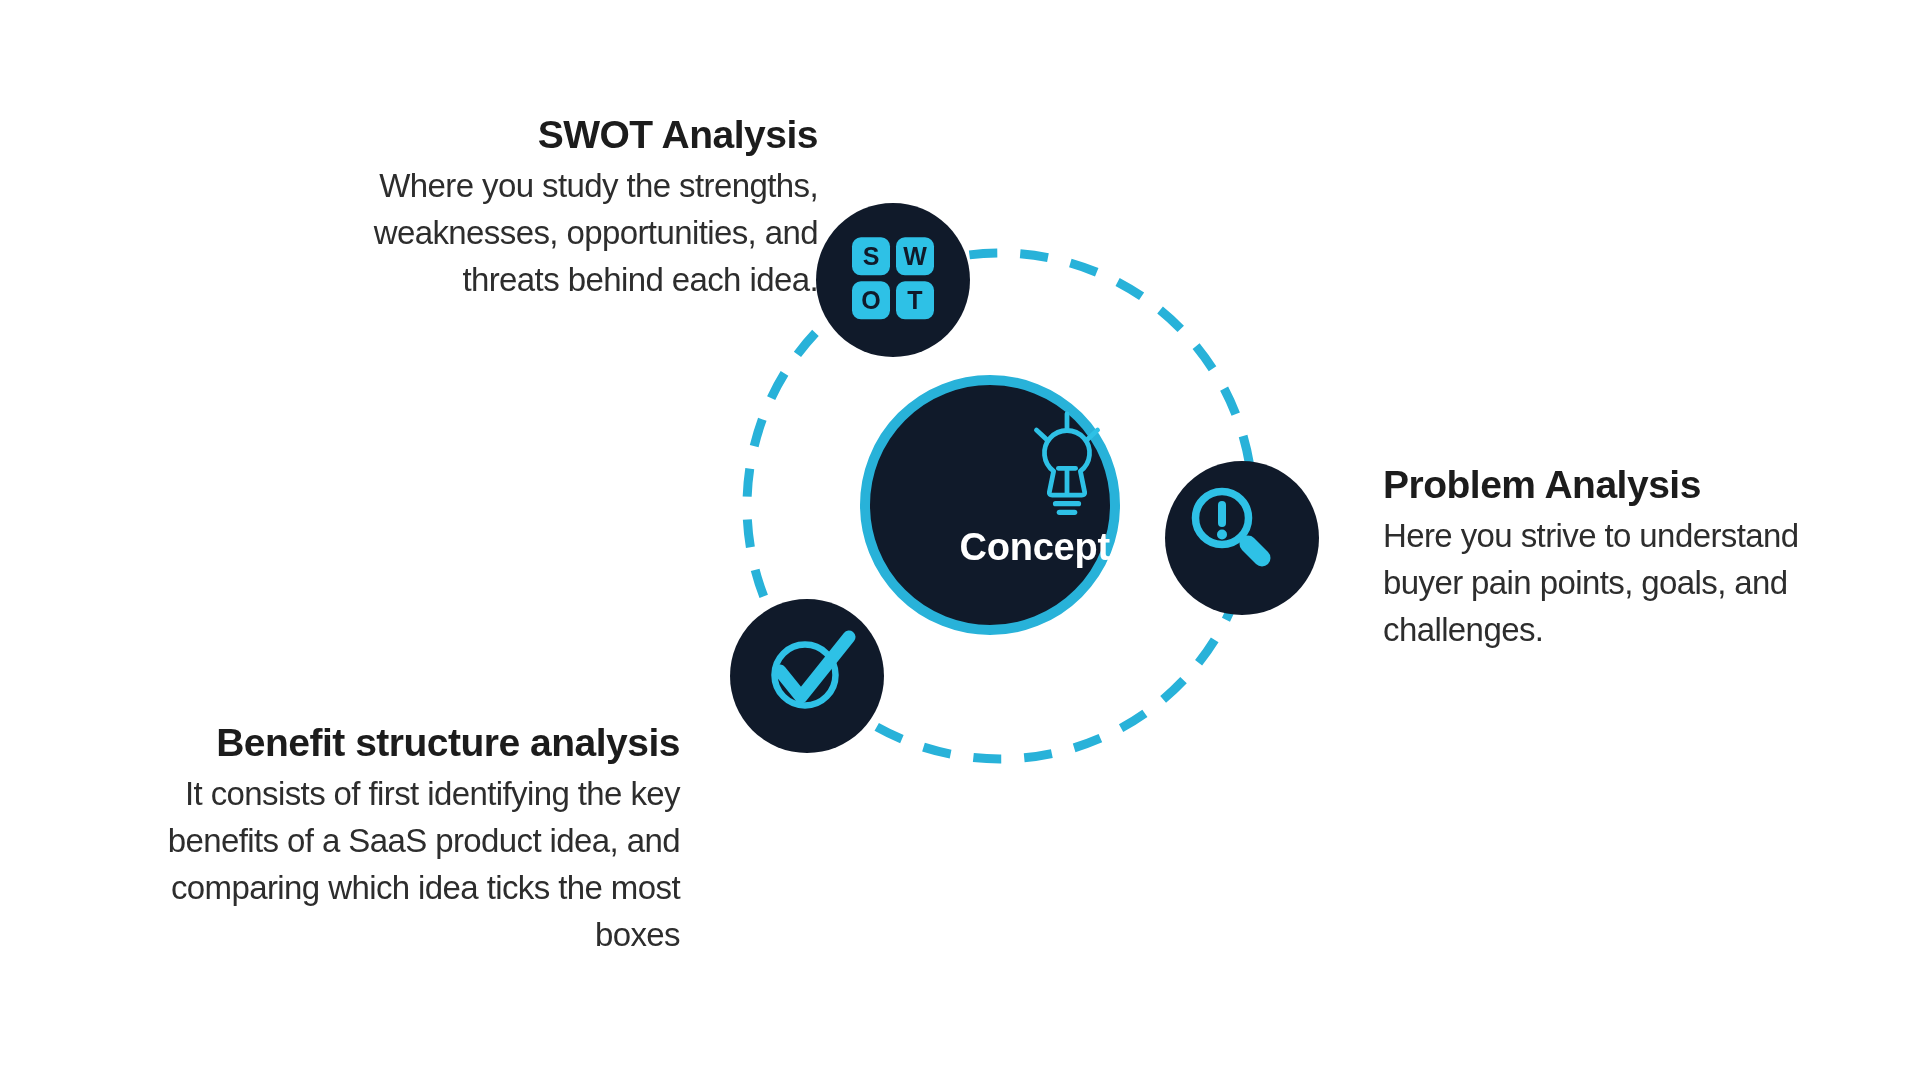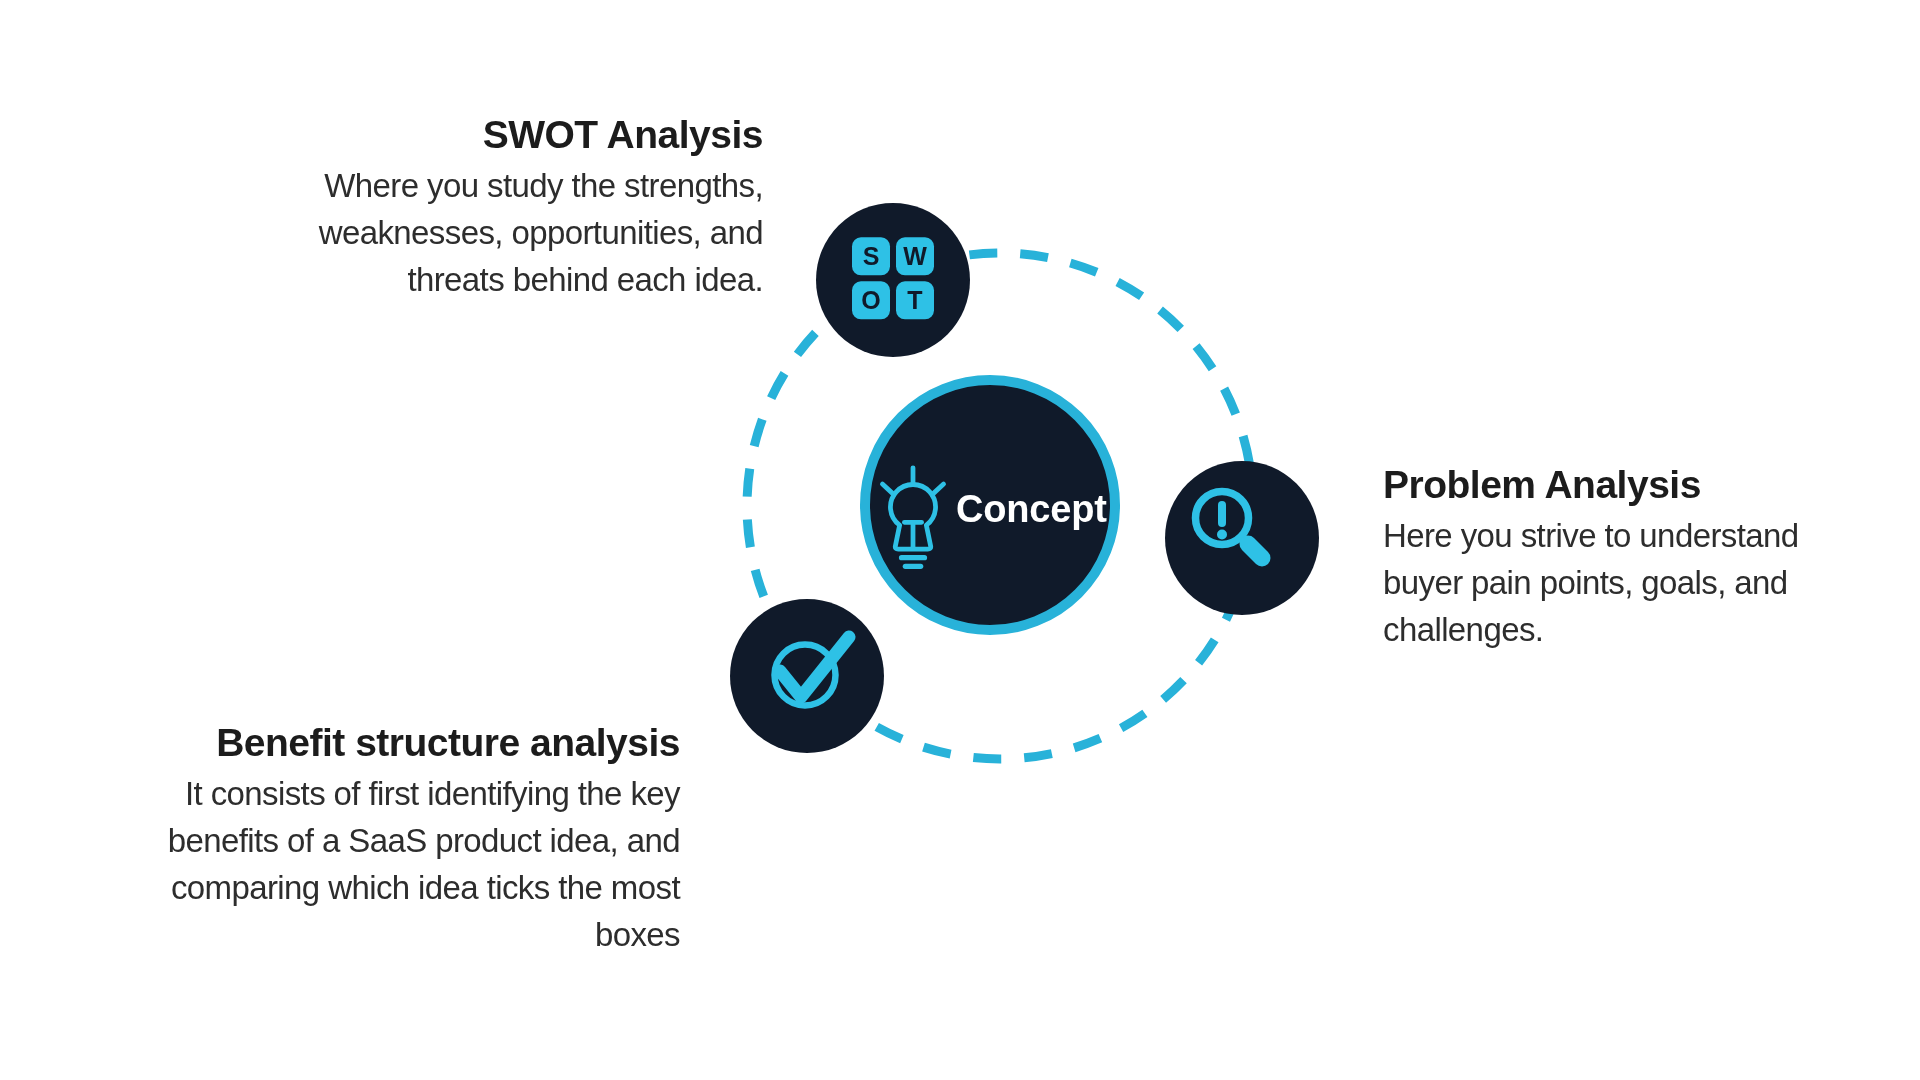--- a/index.html
+++ b/index.html
@@ -12,30 +12,30 @@
   .section{position:absolute;}
   .section .title{
     font-size:39px;font-weight:700;line-height:46px;letter-spacing:-0.5px;
     color:var(--title-text,#1c1c1c);white-space:pre;
   }
   .section .body{
     font-size:33px;font-weight:400;line-height:47px;letter-spacing:-0.6px;
     color:var(--body-text,#2d2d2d);white-space:pre;margin-top:4px;
   }
   .align-right{text-align:right;}
-  #section-swot{top:112px;right:1157px;width:700px;}
+  #section-swot{top:112px;right:1102px;width:700px;}
   #section-problem{top:462px;left:1383px;width:560px;}
   #section-benefit{top:720px;right:1240px;width:700px;}
   
   #dashed-ring{position:absolute;left:737px;top:243px;}
   #dashed-ring circle{fill:none;stroke:var(--accent,#28b2d9);stroke-width:9;stroke-dasharray:28 23;}
   .center-circle{
     position:absolute;left:860px;top:375px;width:260px;height:260px;border-radius:50%;
     background:var(--navy,#101a2a);border:10px solid var(--accent,#28b2d9);box-sizing:border-box;
-    display:flex;flex-direction:row;align-items:center;
+    display:flex;flex-direction:column;align-items:flex-end;
   }
   .center-label{margin-top:8px;font-size:38px;font-weight:700;letter-spacing:-0.2px;color:var(--center-label-text,#fff);}
   .satellite{position:absolute;width:154px;height:154px;border-radius:50%;background:var(--navy,#101a2a);}
   #swot-circle{left:816px;top:203px;}
   #problem-circle{left:1165px;top:461px;}
   #benefit-circle{left:730px;top:599px;}
   
   .swot-grid{
     position:absolute;left:50%;top:50%;transform:translate(-50%,-52%);
     display:grid;grid-template-columns:38px 38px;grid-template-rows:38px 38px;gap:6px;

